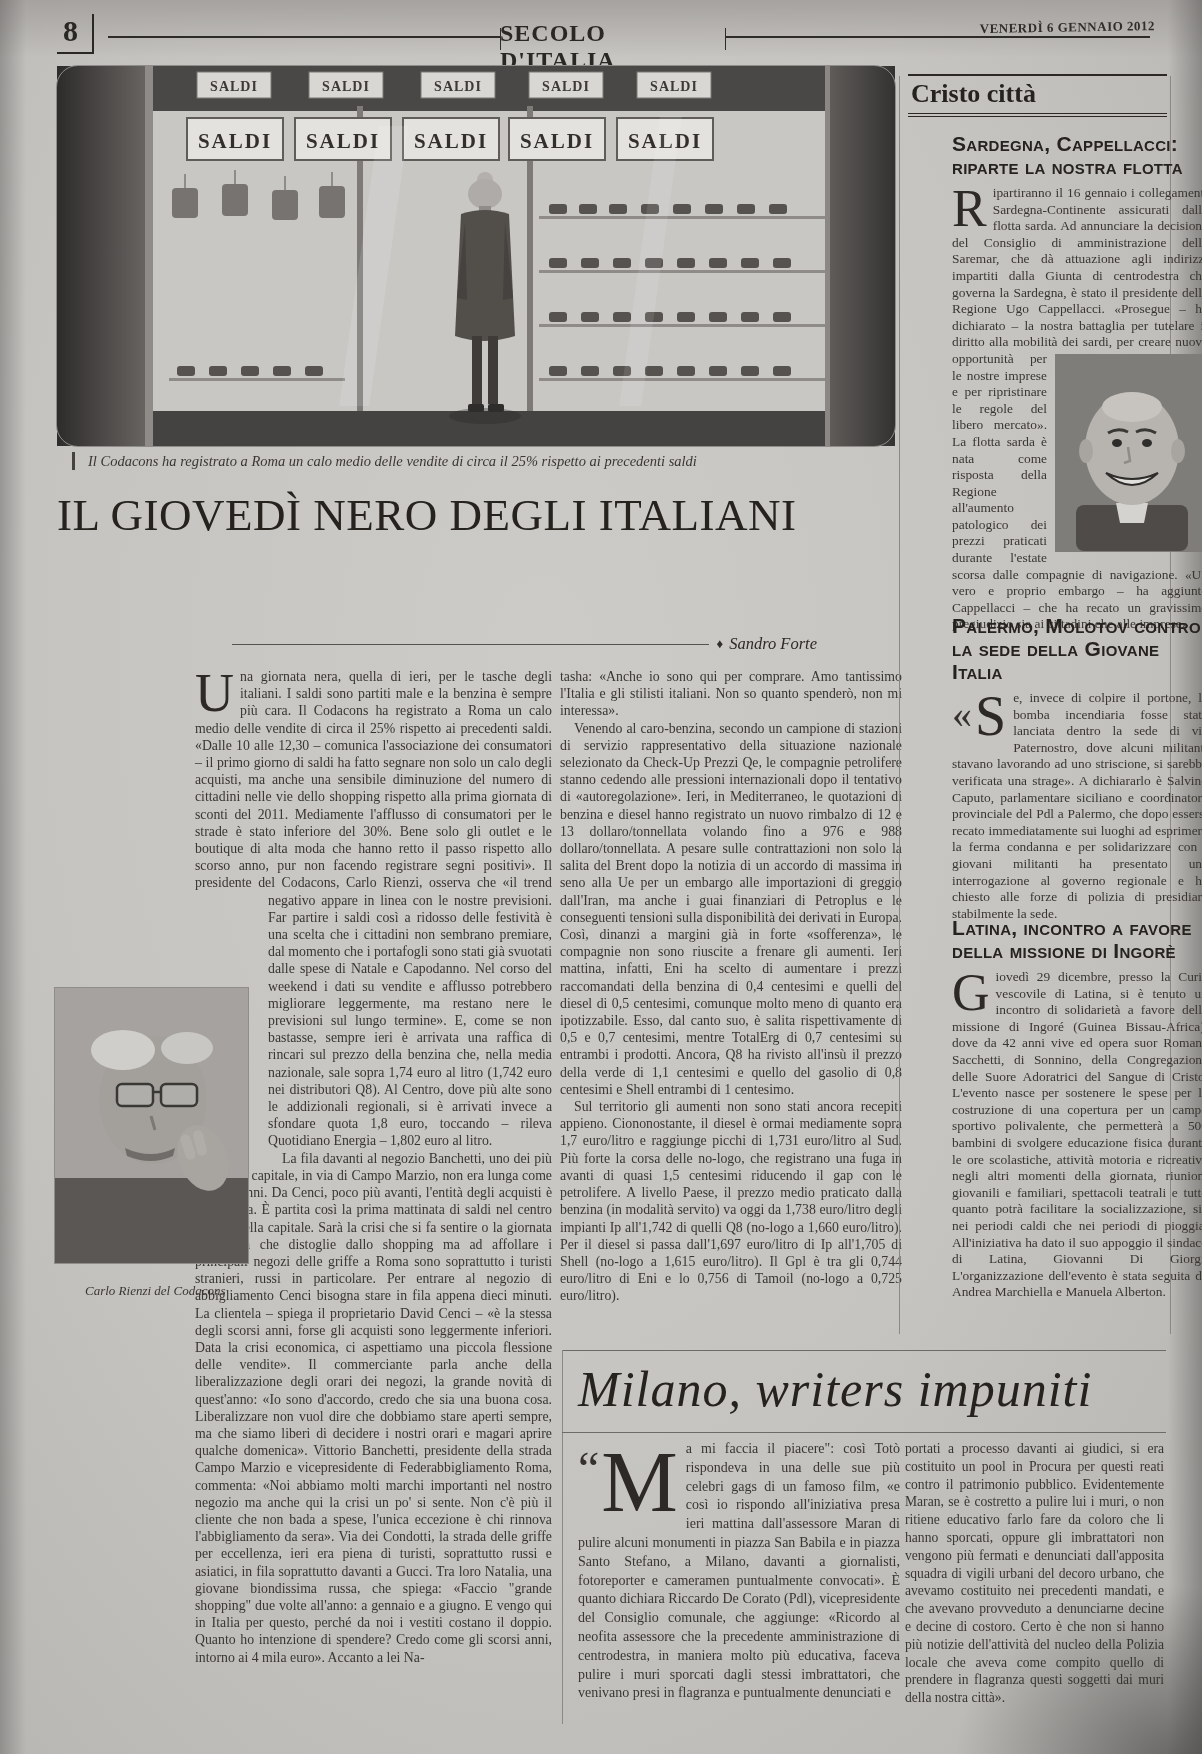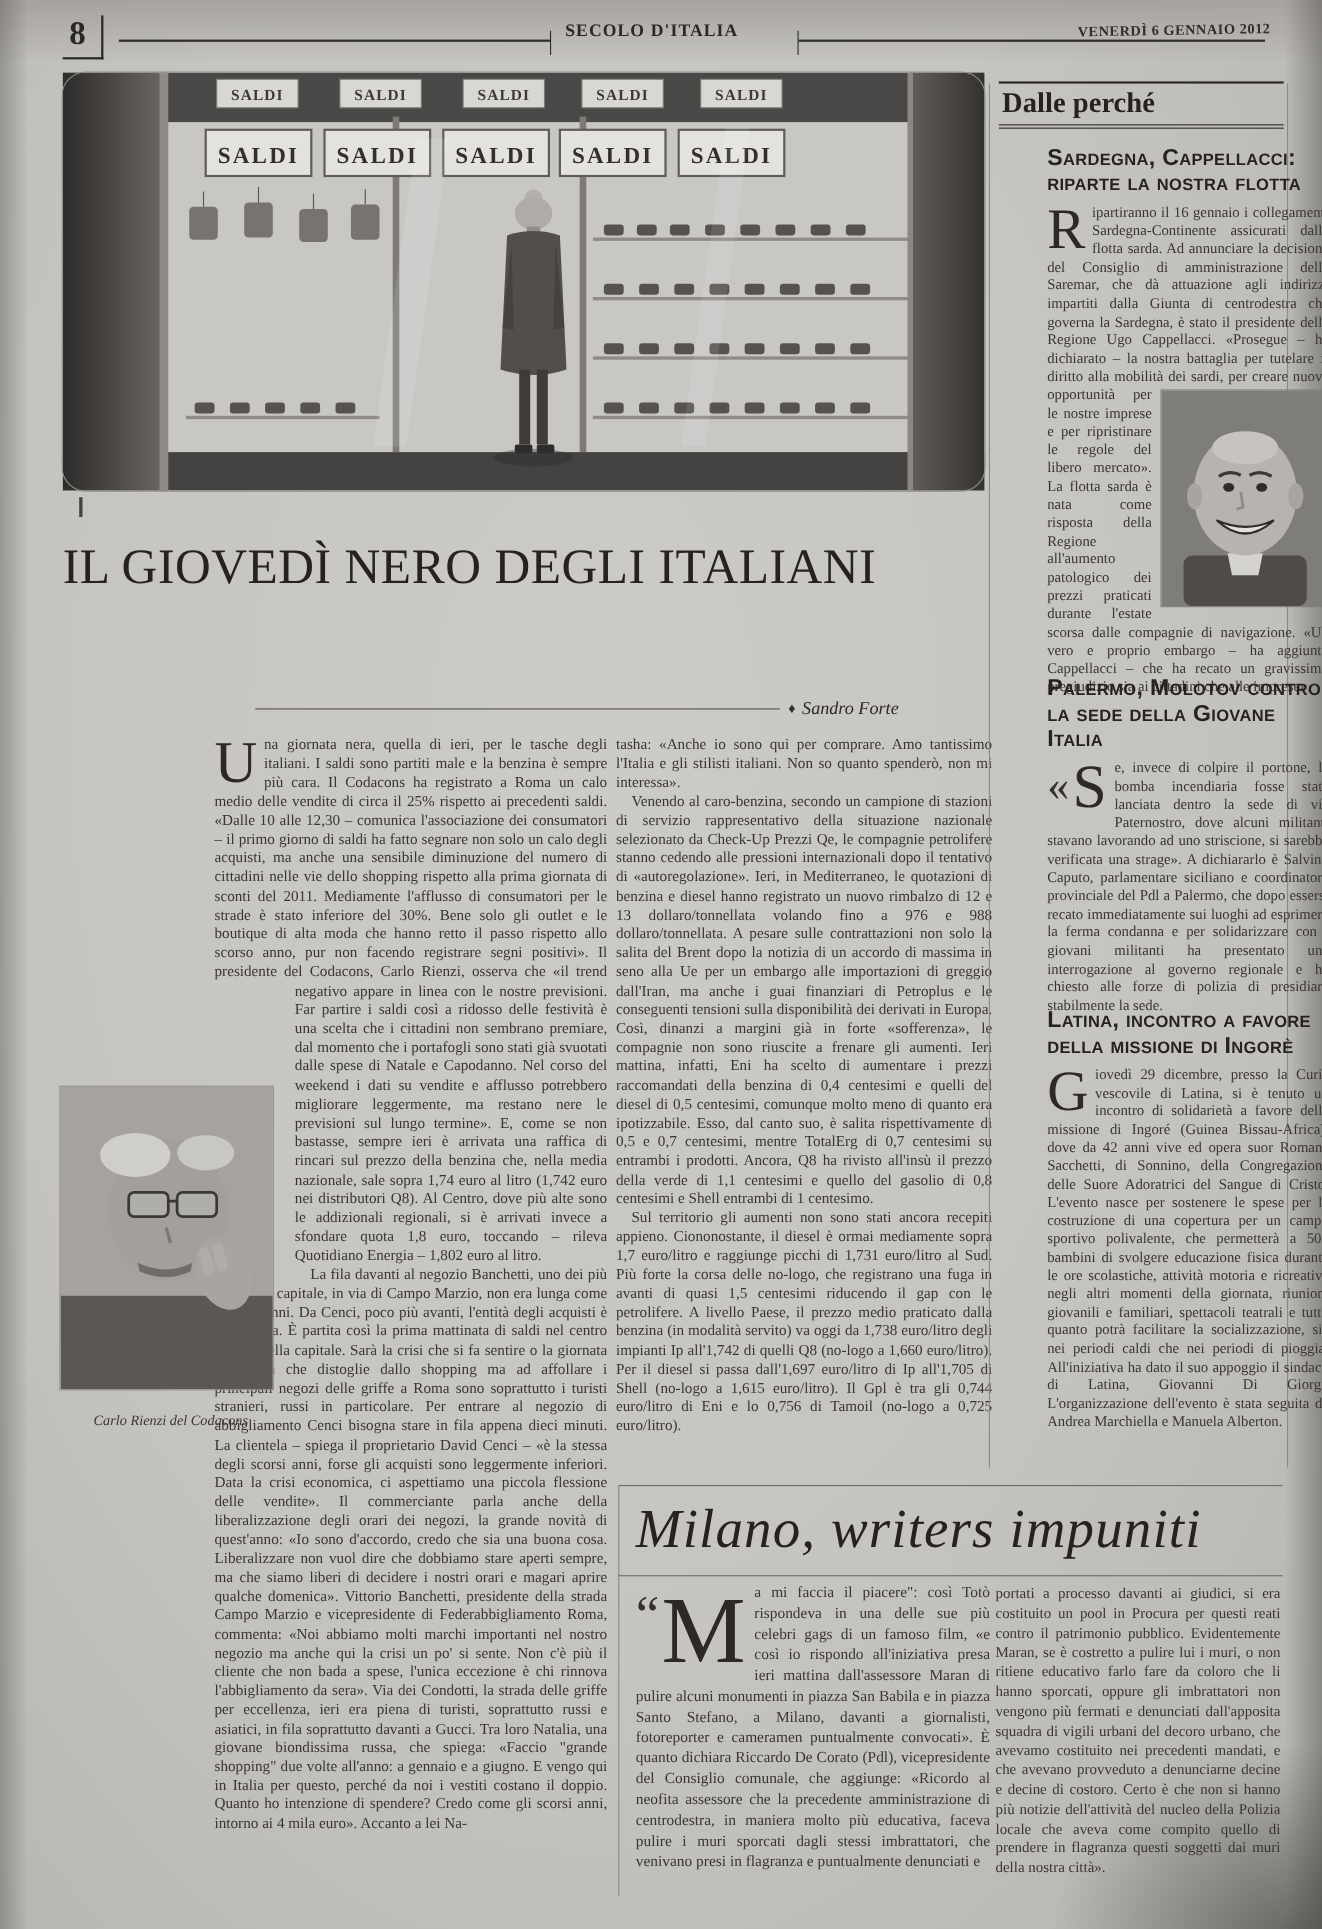--- a/index.html
+++ b/index.html
@@ -11,21 +11,21 @@
   .edge-top{position:absolute;left:0;top:0;right:0;height:58px;background:linear-gradient(#a5a2a0, rgba(165,162,160,0));}
   .edge-left{position:absolute;left:0;top:0;bottom:0;width:26px;background:linear-gradient(to right, rgba(80,78,76,.38), rgba(80,78,76,0));}
   .edge-right{position:absolute;right:0;top:0;bottom:0;width:34px;background:linear-gradient(to left, rgba(70,68,66,.42), rgba(70,68,66,0));}
   .corner-shadow{position:absolute;right:-50px;bottom:-70px;width:300px;height:240px;
     background:radial-gradient(ellipse at 75% 75%, rgba(50,48,46,.6), rgba(50,48,46,0) 70%);}
 
   
   .page-num{position:absolute;left:57px;top:14px;font-size:30px;font-weight:bold;color:#2a2825;
     padding:0 14px 4px 6px;border-right:2px solid #2a2825;border-bottom:2px solid #2a2825;line-height:34px;}
   .rule{position:absolute;background:#2e2c29;}
-  .masthead{position:absolute;left:480px;top:20px;width:225px;text-align:center;font-size:16px;
+  .masthead{position:absolute;left:500px;top:20px;width:225px;font-size:24px;
     letter-spacing:1px;color:#2a2825;font-weight:bold;}
   .date{position:absolute;left:930px;top:20px;width:225px;text-align:right;font-size:13px;
     letter-spacing:.5px;color:#302d2a;font-weight:bold;transform:rotate(-1deg);}
 
   
   .main-photo{position:absolute;left:57px;top:66px;width:838px;height:380px;background:#b5b3b0;outline:1px solid #8f8d8a;border-radius:21px;}
   .caption-row{position:absolute;left:72px;top:452px;width:790px;display:flex;align-items:flex-start;}
   .caption-bar{width:3px;height:18px;background:#45423f;margin-right:13px;flex:none;}
   .caption-text{font-style:italic;font-size:14.5px;color:#3a3733;line-height:18px;}
 
@@ -211,20 +211,21 @@
 
       <rect x="0" y="0" width="95" height="380" fill="url(#pillarL)"></rect>
       <rect x="88" y="0" width="8" height="380" fill="#8e8b88"></rect>
       <rect x="772" y="0" width="66" height="380" fill="url(#pillarR)"></rect>
       <rect x="768" y="0" width="5" height="380" fill="#8a8784"></rect>
     </svg>
   </div>
 
   <div class="caption-row">
     <div class="caption-bar"></div>
+    <div class="caption-text">Il Codacons ha registrato a Roma un calo medio delle vendite di circa il 25% rispetto ai precedenti saldi</div>
   </div>
 
   <div class="headline">
     <div>IL GIOVEDÌ NERO DEGLI ITALIANI</div>
   </div>
 
   <div class="byline">
     <div class="b-rule"></div>
     <span class="b-marker">♦</span>
     <span class="b-name">Sandro Forte</span>
@@ -259,21 +260,21 @@
       <rect x="128" y="146" width="10" height="26" rx="5" fill="#b0ada9" transform="rotate(-18 133 159)"></rect>
       <rect x="140" y="142" width="10" height="26" rx="5" fill="#b0ada9" transform="rotate(-14 145 155)"></rect>
       <path d="M70 160 Q96 172 120 160 L118 168 Q96 178 72 168 Z" fill="#6f6c69"></path>
     </svg>
   </div>
   <div class="inset-caption">Carlo Rienzi del Codacons</div>
 
   <div class="vdiv" style="left:899px;top:76px;width:1px;height:1258px;"></div>
   <div class="vdiv" style="left:1170px;top:76px;width:1px;height:1258px;"></div>
 
-  <div class="dalle">Dalle perché</div>
+  <div class="dalle">Cristo città</div>
 
   <div class="sb-article" style="top:132px;">
     <div class="sb-title">
       <span>Sardegna, Cappellacci:</span><br>
       <span>riparte la nostra flotta</span>
     </div>
     <div class="sb-body body-just" lang="it">
       <span class="sb-drop">R</span><span>ipartiranno il 16 gennaio i collegamenti Sardegna-Continente assicurati dalla flotta sarda. Ad annunciare la decisione del Consiglio di amministrazione della Saremar, che dà attuazione agli indirizzi impartiti dalla Giunta di centrodestra che governa la Sardegna, è stato il presidente della Regione Ugo Cappellacci. «Prosegue – ha dichiarato – la nostra battaglia per tutelare il diritto alla mobilità dei sardi, per creare nuove opportunità</span><span class="sb-photo-float"><svg width="152" height="196" viewBox="0 0 152 196" xmlns="http://www.w3.org/2000/svg">
             <rect width="152" height="196" fill="#8d8b88"></rect>
             <rect width="152" height="196" fill="rgba(50,48,46,.15)"></rect>

